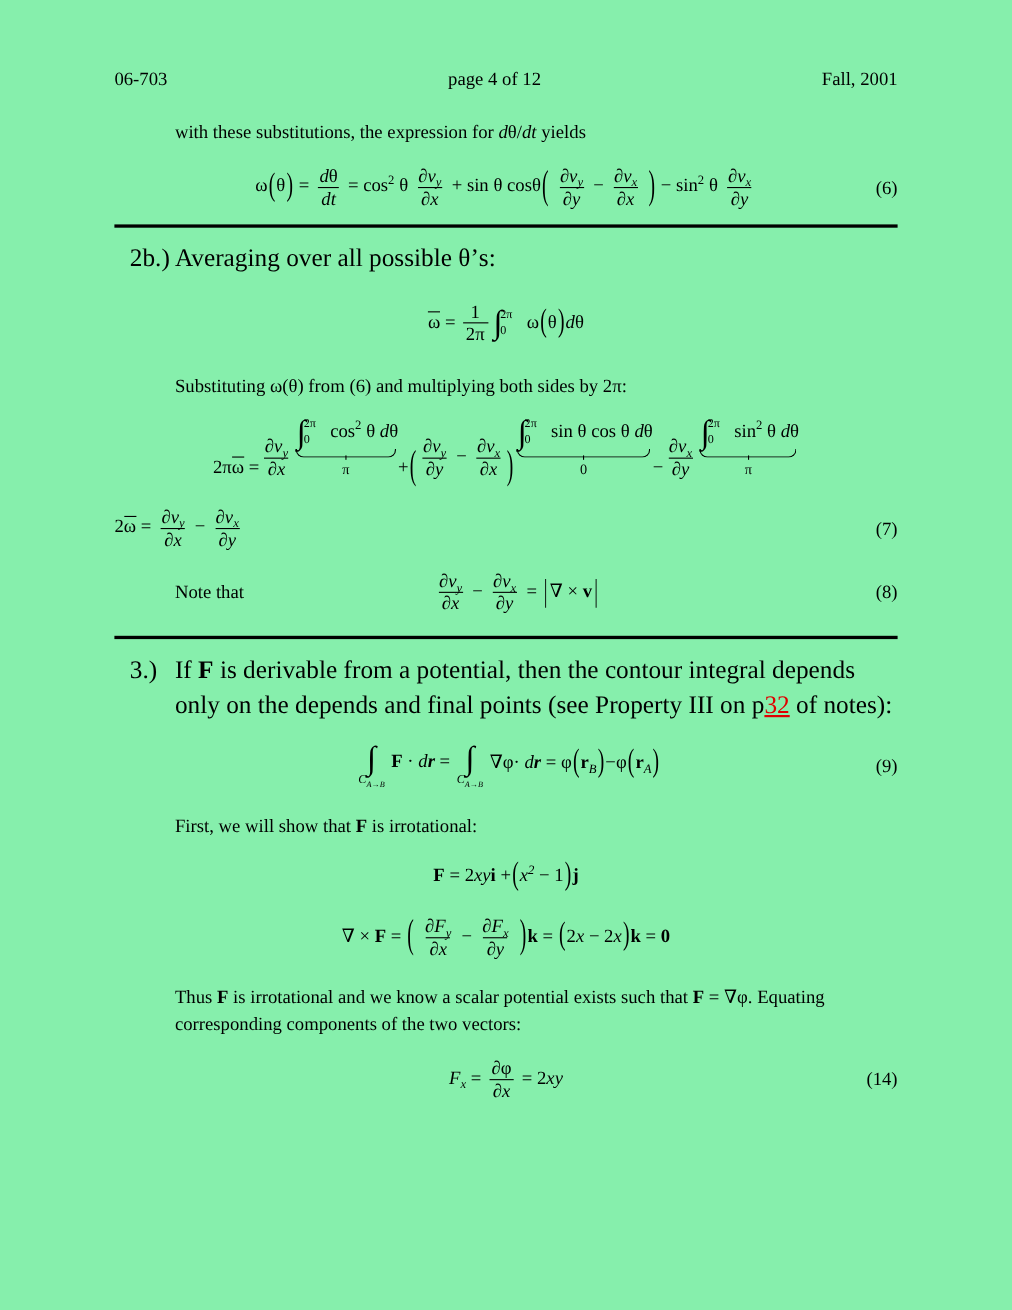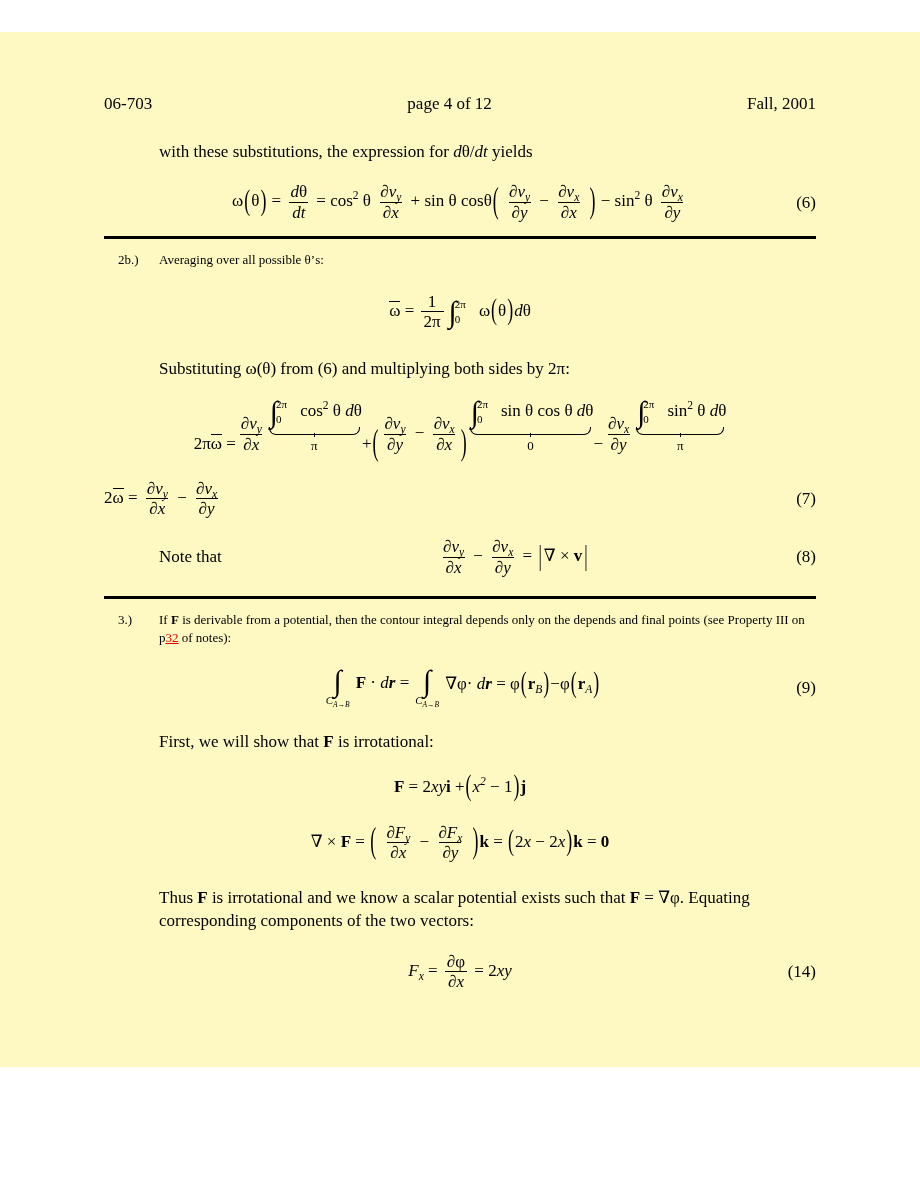--- a/index.html
+++ b/index.html
@@ -7,24 +7,23 @@
     padding: 0;
     background: #ffffff;
   }
   body {
     font-family: "Liberation Serif", "DejaVu Serif", serif;
     color: #000000;
   }
   .page {
     position: relative;
     width: 920px;
-    height: 1035px;
-    background: #fef9c3;
+    height: 1191px;
+    background: #86efac;
     overflow: hidden;
-    margin-top: 32px;
   }
   .content {
     position: absolute;
     left: 104px;
     top: 62px;
     width: 712px;
   }
 
   
   .pagehead {
@@ -41,21 +40,21 @@
   .body-text {
     font-size: 17px;
     line-height: 1.38;
     margin-left: 55px;
     width: 655px;
     text-align: left;
   }
 
   .numitem {
     display: flex;
-    font-size: 13px;
+    font-size: 23px;
     line-height: 1.38;
     margin-left: 8px;
   }
   .numitem .num {
     width: 47px;
     flex: 0 0 47px;
     text-align: left;
     padding-left: 6px;
     box-sizing: border-box;
   }
@@ -384,21 +383,21 @@
           </span>
         −
         <span class="frac">
             <span class="nume"><span class="mi">∂v</span><sub class="s mi">x</sub></span>
             <span class="deno"><span class="mi">∂y</span></span>
           </span>
       </span>
       <span class="eqnum">(7)</span>
     </div>
 
-    <div class="eqrow lead" style="margin:20px 0 20px 0;gap:44px;">
+    <div class="eqrow lead" style="margin:20px 0 20px 0;">
       <span class="lead-label">Note that</span>
       <span class="math">
         <span class="frac">
             <span class="nume"><span class="mi">∂v</span><sub class="s mi">y</sub></span>
             <span class="deno"><span class="mi">∂x</span></span>
           </span>
         −
         <span class="frac">
             <span class="nume"><span class="mi">∂v</span><sub class="s mi">x</sub></span>
             <span class="deno"><span class="mi">∂y</span></span>

